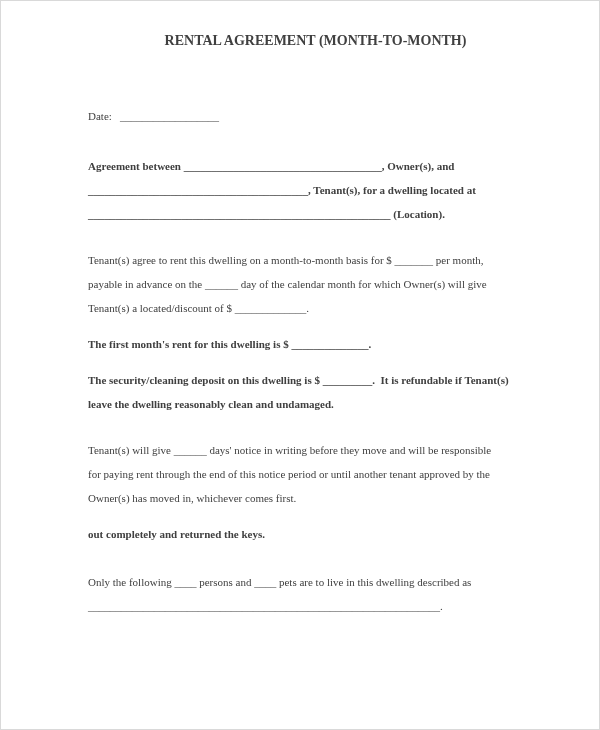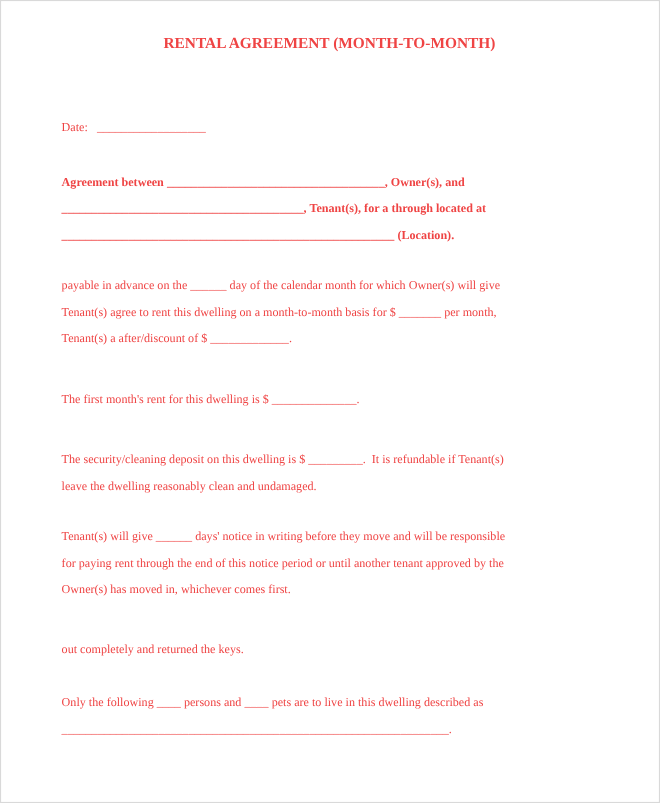--- a/index.html
+++ b/index.html
@@ -7,67 +7,67 @@
     padding: 0;
     background: #ffffff;
   }
   .page {
     position: relative;
     width: 600px;
     height: 730px;
     box-sizing: border-box;
     background: #ffffff;
     border: 1px solid #d9d9d9;
-    padding: 30px 56px 0 55px;
+    padding: 30px 56px 0 87px;
     overflow: hidden;
     font-family: "Liberation Serif", "DejaVu Serif", serif;
-    color: #ef4444;
+    color: #404040;
   }
   .doc-title {
     font-size: 14px;
     line-height: 19px;
     font-weight: 700;
     text-align: center;
     white-space: pre;
   }
   .line {
     font-size: 11px;
     line-height: 24px;
     white-space: pre;
   }
   .date-block {
     margin-top: 54px;
   }
   .para {
     margin-top: 22px;
   }
   .para.g26 { margin-top: 26px; font-weight: bold; }
-  .para.g21 { margin-top: 31px; }
+  .para.g21 { margin-top: 12px; font-weight: bold; }
   .para.g24 { margin-top: 24px; }
   .para.g0  { margin-top: 0; }
 </style>
 </head>
 <body>
 
 <div class="page">
 
   <div class="doc-title">RENTAL AGREEMENT (MONTH-TO-MONTH)</div>
 
   <div class="line date-block">Date:   __________________</div>
 
   <div class="para g26">
     <div class="line">Agreement between ____________________________________, Owner(s), and</div>
-    <div class="line">________________________________________, Tenant(s), for a through located at</div>
+    <div class="line">________________________________________, Tenant(s), for a dwelling located at</div>
     <div class="line">_______________________________________________________ (Location).</div>
   </div>
 
   <div class="para">
+    <div class="line">Tenant(s) agree to rent this dwelling on a month-to-month basis for $ _______ per month,</div>
     <div class="line">payable in advance on the ______ day of the calendar month for which Owner(s) will give</div>
-    <div class="line">Tenant(s) agree to rent this dwelling on a month-to-month basis for $ _______ per month,</div>
-    <div class="line">Tenant(s) a after/discount of $ _____________.</div>
+    <div class="line">Tenant(s) a located/discount of $ _____________.</div>
   </div>
 
   <div class="para g21">
     <div class="line">The first month's rent for this dwelling is $ ______________.</div>
   </div>
 
   <div class="para g21">
     <div class="line">The security/cleaning deposit on this dwelling is $ _________.  It is refundable if Tenant(s)</div>
     <div class="line">leave the dwelling reasonably clean and undamaged.</div>
   </div>

